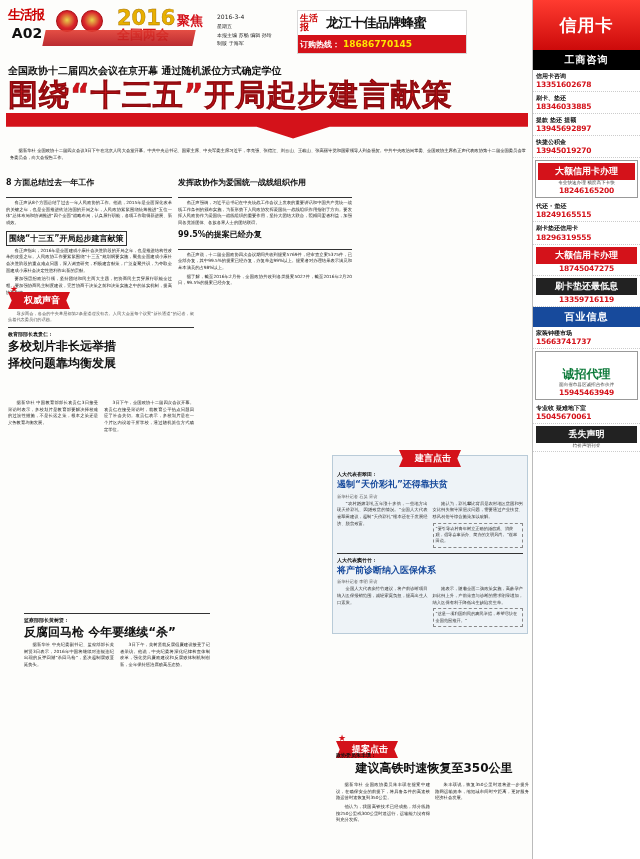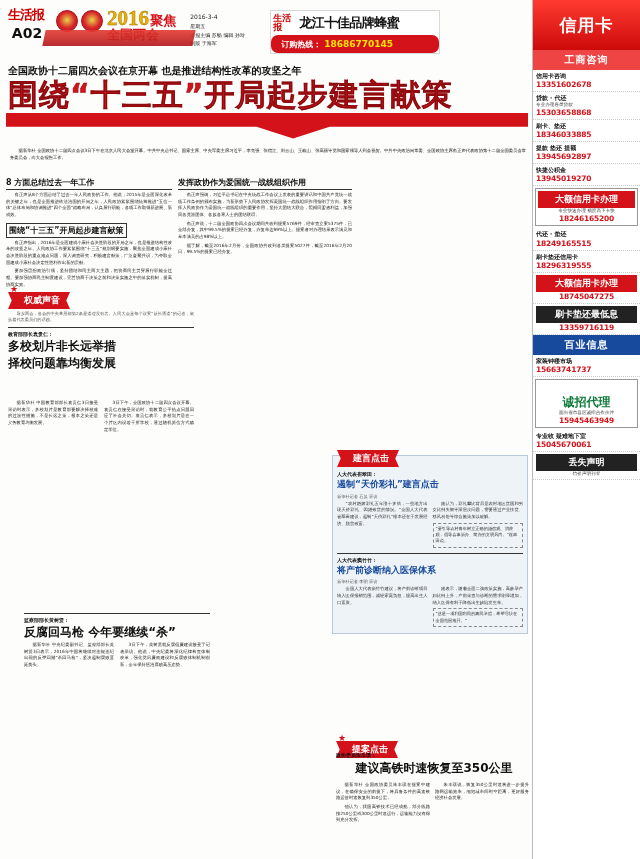--- a/index.html
+++ b/index.html
@@ -23,43 +23,43 @@
   }
   .logo-sub { font-size:14px; font-weight:bold; color:#111; letter-spacing:0px; margin-top:3px; }
   .emblem-wrap { display:flex; gap:3px; margin-left:8px; margin-top:4px; }
   .emblem {
     width:22px; height:22px; border-radius:50%;
     background: radial-gradient(circle at 50% 45%, #e8d34a 0%, #d8232a 55%, #b3161c 100%);
     border:1px solid #a81015;
   }
   .ribbon { position:absolute; left:44px; top:30px; width:150px; height:16px;
     background:linear-gradient(180deg,#e23b30,#b3141a); transform:skewX(-12deg); opacity:.9; }
-  .big-2016 { margin-left:4px; margin-top:2px;font-family:Liberation Serif, serif; }
+  .big-2016 { margin-left:14px; margin-top:2px; }
   .big-2016 .yr { color:#e8b000; font-weight:bold; font-size:21px; line-height:20px;
      -webkit-text-stroke:0.4px #a06b00; }
   .big-2016 .focus { color:#d4121a; font-weight:bold; font-size:13px; line-height:13px; }
   .big-2016 .focus2 { color:#d4121a; font-weight:bold; font-size:13px; line-height:14px; }
   .date-col { margin-left:14px; font-size:5px; color:#222; line-height:1.7; margin-top:6px; width:74px; }
   .date-col .d1 { font-size:6px; }
   .banner-ad {
     margin-left:6px; width:170px; height:44px; margin-top:4px;
     background:#fff; border:1px solid #d9d9d9; position:relative; overflow:hidden;
   }
   .banner-ad .top { display:flex; align-items:center; height:24px; padding-left:2px; }
   .banner-ad .bmark { color:#c00; font-weight:bold; font-size:9px; line-height:1; width:26px; }
   .banner-ad .btitle { color:#111; font-weight:bold; font-size:13px; letter-spacing:-0.5px; }
   .banner-ad .bottom { background:#d4121a; color:#ffe600; height:18px; display:flex; align-items:center;
-      font-weight:bold; font-size:9px; padding-left:10px; gap:3px;border-radius:7px;}
+      font-weight:bold; font-size:9px; padding-left:2px; gap:3px;}
   .banner-ad .bottom .label { font-size:8px; color:#fff; }
 
   
   .rail { position:absolute; right:0; top:0; width:108px; height:859px; border-left:1px solid #bbb; background:#fff; }
   .rail-head { height:50px; background:linear-gradient(180deg,#ff3b30,#cc0a0a); color:#fff;
      display:flex; align-items:center; justify-content:center; font-weight:bold; font-size:17px; letter-spacing:1px;}
-  .rail-banner { background:#ef4444; color:#fff; text-align:center; font-weight:bold; font-size:10px; padding:3px 0; letter-spacing:1px;}
+  .rail-banner { background:#000000; color:#fff; text-align:center; font-weight:bold; font-size:10px; padding:3px 0; letter-spacing:1px;}
   .rail-banner.blue { background:#174a9c; }
   .ad-item { padding:2px 3px; border-bottom:1px dotted #ccc; }
   .ad-line { font-size:6px; font-weight:bold; color:#111; line-height:1.35; }
   .ad-phone { font-size:7.5px; font-weight:bold; color:#d4121a; letter-spacing:-0.2px; }
   .ad-sm { font-size:4.6px; color:#444; line-height:1.3; }
   .ad-box { border:1px solid #999; margin:2px; padding:2px; }
   .ad-center { text-align:center; }
 
   
   .headline-zone { padding: 2px 8px 0 8px; width:530px; }
@@ -68,21 +68,21 @@
     font-size:30px; font-weight:bold; color:#d4121a; letter-spacing:1px; line-height:1.05;
     -webkit-text-stroke:0.5px #8d0c10; margin-bottom:2px;
   }
   .red-wedge { height:26px; background:#d4121a; position:relative; margin-top:2px;
     clip-path: polygon(0 0, 100% 0, 100% 55%, 62% 55%, 55% 100%, 48% 55%, 0 55%); }
 
   
   .body-zone { position:absolute; left:0; top:175px; width:532px; padding:0 6px; }
   .cols { display:flex; gap:6px; }
   .col { width:168px; }
-  .sec-title { font-size:8px; font-weight:bold; margin:2px 0 2px 0; color:#111; border-bottom:0.5px solid #333; padding-bottom:1px;}
+  .sec-title { font-size:8px; font-weight:bold; margin:2px 0 2px 0; color:#111; border-bottom:0.5px solid #333; padding-bottom:9px;}
   .sec-title.boxed { border:0.5px solid #333; padding:1px 2px; display:inline-block; border-bottom:0.5px solid #333;}
   p.txt { font-size:4.3px; line-height:1.55; text-align:justify; text-indent:2em; color:#222; margin-bottom:2px; }
   .lead { font-size:4.3px; line-height:1.6; text-align:justify; text-indent:2em; color:#111; }
 
   
   .flag { display:inline-block; position:relative; padding:2px 10px 2px 16px; color:#fff;
     background:#d4121a; font-weight:bold; font-size:9px; margin:4px 0 2px 0;
     clip-path: polygon(0 0, 100% 0, 94% 50%, 100% 100%, 0 100%, 6% 50%); }
   .flag-wrap { position:relative; }
   .flag-star { position:absolute; left:2px; top:-4px; color:#d4121a; font-size:9px; }
@@ -143,21 +143,21 @@
       </div>
       <div class="bottom">
         <span class="label">订购热线：</span>
         <span>18686770145</span>
       </div>
     </div>
   </div>
   <div class="ribbon"></div>
 
   <div class="headline-zone">
-    <div class="kicker">全国政协十二届四次会议在京开幕 也是推进结构性改革的攻坚之年</div>
+    <div class="kicker">全国政协十二届四次会议在京开幕 通过随机派位方式确定学位</div>
     <div class="main-headline">围绕“十三五”开局起步建言献策</div>
   </div>
   <div class="red-wedge" style="width:522px; margin-left:6px;"></div>
 
   <div style="position:absolute; left:10px; top:148px; width:516px;">
     <div class="lead">据新华社 全国政协十二届四次会议3日下午在北京人民大会堂开幕。中共中央总书记、国家主席、中央军委主席习近平，李克强、张德江、刘云山、王岐山、张高丽等党和国家领导人到会祝贺。中共中央政治局常委、全国政协主席俞正声代表政协第十二届全国委员会常务委员会，向大会报告工作。</div>
   </div>
 
   <div class="body-zone">
     <div class="cols">
@@ -166,20 +166,21 @@
         <div class="sec-title">8 方面总结过去一年工作</div>
         <p class="txt">俞正声从8个方面总结了过去一年人民政协的工作。他说，2015年是全面深化改革的关键之年，也是全面推进依法治国的开局之年，人民政协紧紧围绕统筹推进“五位一体”总体布局和协调推进“四个全面”战略布局，认真履行职能，各项工作取得新进展、新成效。</p>
         <div class="sec-title boxed">围绕“十三五”开局起步建言献策</div>
         <p class="txt">俞正声指出，2016年是全面建成小康社会决胜阶段的开局之年，也是推进结构性改革的攻坚之年。人民政协工作要紧紧围绕“十三五”规划纲要实施，聚焦全面建成小康社会决胜阶段的重点难点问题，深入调查研究，积极建言献策，广泛凝聚共识，为夺取全面建成小康社会决定性胜利作出新的贡献。</p>
         <p class="txt">要加强思想政治引领，坚持团结和民主两大主题，把协商民主贯穿履行职能全过程。要加强协商民主制度建设，完善协商于决策之前和决策实施之中的落实机制，提高协商实效。</p>
       </div>
 
       <div class="col" style="width:176px;">
         <div class="sec-title">发挥政协作为爱国统一战线组织作用</div>
         <p class="txt">俞正声强调，习近平总书记在中央统战工作会议上发表的重要讲话和中国共产党统一战线工作条例的颁布实施，为新形势下人民政协发挥爱国统一战线组织作用指明了方向。要发挥人民政协作为爱国统一战线组织的重要作用，坚持大团结大联合，照顾同盟者利益，加强同各党派团体、各族各界人士的团结联谊。</p>
+        <div class="sec-title">99.5%的提案已经办复</div>
         <p class="txt">俞正声说，十二届全国政协四次会议期间共收到提案5769件，经审查立案5375件，已全部办复，其中99.5%的提案已经办复，办复率达99%以上。提案者对办理结果表示满意和基本满意的占98%以上。</p>
         <p class="txt">据了解，截至2016年2月份，全国政协共收到各类提案5027件，截至2016年2月20日，99.5%的提案已经办复。</p>
       </div>
 
       <div class="col" style="width:170px;"></div>
     </div>
   </div>
 
   <div style="position:absolute; left:8px; top:288px; width:186px;">
     <div class="flag-wrap">
@@ -210,25 +211,25 @@
       <div style="width:90px;">
         <p class="txt">据新华社 中央纪委副书记、监察部部长黄树贤3日表示，2016年中国将继续对违规违纪出现的反弹回潮“杀回马枪”，坚决遏制腐败蔓延势头。</p>
       </div>
       <div style="width:90px;">
         <p class="txt">3日下午，黄树贤就反腐倡廉建设接受了记者采访。他说，中央纪委将深化纪律检查体制改革，强化党风廉政建设和反腐败体制机制创新，全年保持惩治腐败高压态势。</p>
       </div>
     </div>
   </div>
 
   <div class="feature">
-    <div class="flag-wrap" style="text-align:left; margin-top:-14px;">
+    <div class="flag-wrap" style="text-align:center; margin-top:-14px;">
       <span class="flag">建言点击</span>
     </div>
     <div class="byline">人大代表崔翠田：</div>
-    <div class="feature-title">遏制“天价彩礼”建言点击</div>
+    <div class="feature-title">遏制“天价彩礼”还得靠扶贫</div>
     <div style="font-size:4.2px;color:#555;margin-bottom:2px;">新华社记者 石昊 采访</div>
     <div style="display:flex; gap:5px;">
       <div style="width:91px;">
         <p class="feature-sub">“农村婚嫁彩礼五年涨十多倍，一些地方出现天价彩礼、因婚致贫的情况。”全国人大代表崔翠田建议，遏制“天价彩礼”根本还在于发展经济、脱贫致富。</p>
       </div>
       <div style="width:91px;">
         <p class="feature-sub">她认为，彩礼攀比背后是农村地区贫困和男女比例失衡等深层次问题，需要通过产业扶贫、移风易俗等综合施策加以破解。</p>
         <div class="quote-box">“要引导农村青年树立正确的婚恋观、消费观，倡导喜事新办、简办的文明风尚。”崔翠田说。</div>
       </div>
     </div>
@@ -270,25 +271,20 @@
   <div class="rail">
     <div class="rail-head">信用卡</div>
 
     <div class="rail-banner">工商咨询</div>
     <div>
       <div class="ad-item">
         <div class="ad-line">信用卡咨询</div>
         <div class="ad-phone">13351602678</div>
       </div>
       <div class="ad-item">
-        <div class="ad-line">贷款 · 代还</div>
-        <div class="ad-sm">专业办理各类贷款</div>
-        <div class="ad-phone">15303658868</div>
-      </div>
-      <div class="ad-item">
         <div class="ad-line">刷卡、垫还</div>
         <div class="ad-phone">18346033885</div>
       </div>
       <div class="ad-item">
         <div class="ad-line">提款 垫还 提额</div>
         <div class="ad-phone">13945692897</div>
       </div>
       <div class="ad-item">
         <div class="ad-line">快捷公积金</div>
         <div class="ad-phone">13945019270</div>

